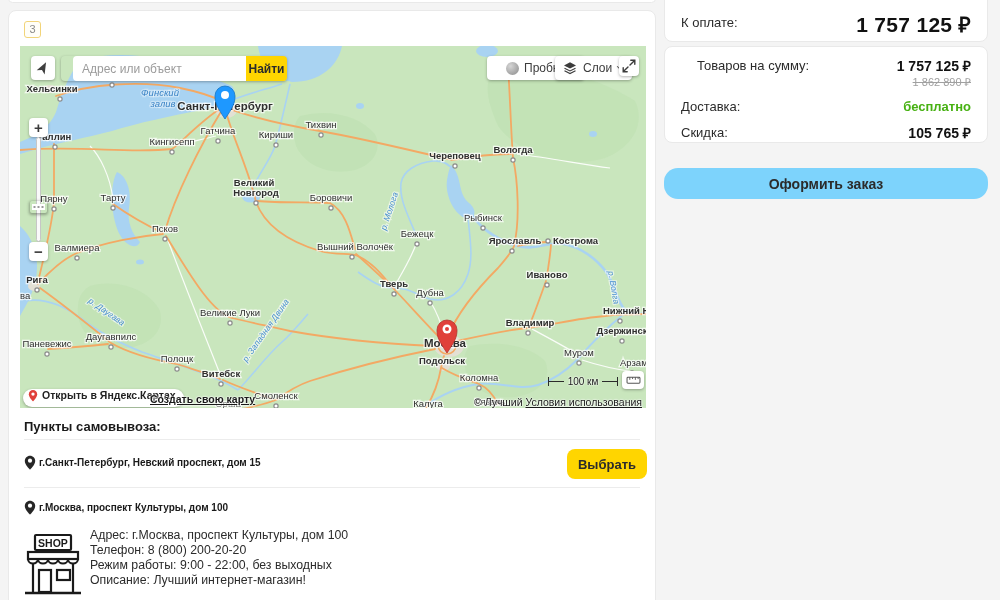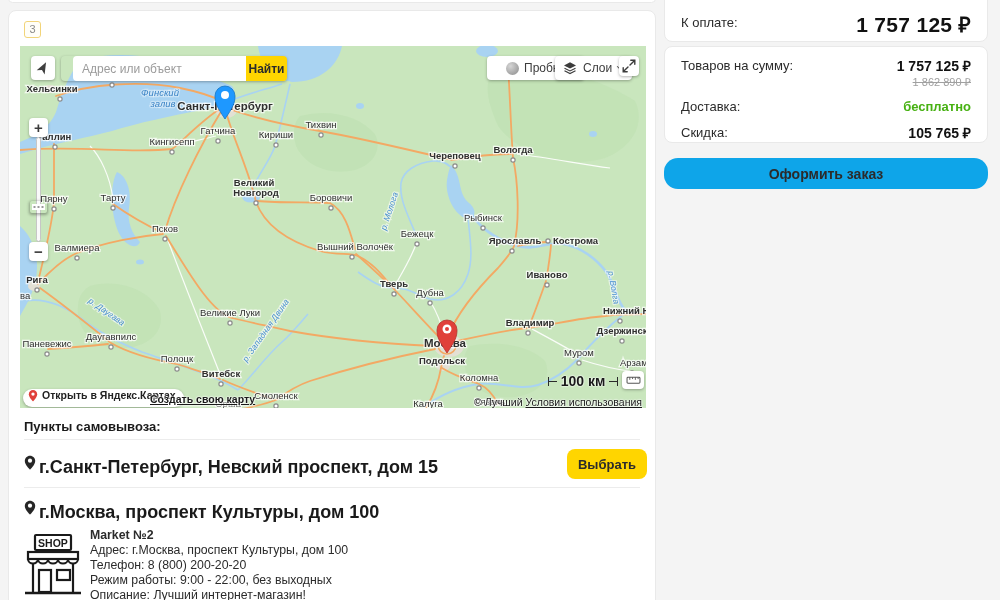--- a/index.html
+++ b/index.html
@@ -53,63 +53,63 @@
   .open-ymaps { position:absolute; left:3px; top:343px; height:18px; border:0; border-radius:9px;
                 background:#fff; box-shadow:0 1px 3px rgba(0,0,0,.3); display:flex; 
                 gap:4px; padding:0 8px 0 5px; font-size:10.5px; font-weight:600; color:#222;
                 cursor:pointer; font-family:"Liberation Sans",sans-serif; }
   .create-map { position:absolute; left:130px; top:347px; font-size:10.5px; font-weight:bold;
                 color:#1a1a1a; text-decoration:underline; cursor:pointer;
                 text-shadow:0 0 2px #fff,0 0 2px #fff,0 1px 2px #fff; }
   .scale { position:absolute; left:528px; top:331px; width:70px; height:9px; display:flex;
            align-items:center; border-left:1.5px solid #2b2b2b; border-right:1.5px solid #2b2b2b; }
   .scale i { flex:1; height:1.5px; background:#2b2b2b; }
-  .scale span { font-size:14px; font-weight:bold; color:#1a1a1a; padding:0 4px; line-height:9px;
+  .scale span { font-size:10px; font-weight:normal; color:#1a1a1a; padding:0 4px; line-height:9px;
                 text-shadow:0 0 2px #fff,0 0 2px #fff; }
   .ruler-btn { left:602px; top:325px; width:22px; height:18px; border-radius:4px; }
   .attribution { position:absolute; right:4px; top:350px; font-size:10.5px; color:#1a1a1a;
                  text-shadow:0 0 2px #fff,0 0 2px #fff,0 1px 2px #fff; }
   .attribution .terms { text-decoration:underline; cursor:pointer; }
 
   .ml { font-size:9.5px; fill:#2f2f2f; paint-order:stroke; stroke:#ffffff;
         stroke-width:2.4px; stroke-opacity:.75; font-family:"Liberation Sans",sans-serif; }
   .ml.bold { font-weight:bold; }
   .ml.big { font-size:11.5px; }
   .ml.water { fill:#3d85c6; font-style:italic; stroke-opacity:.4; }
   .ml.river { fill:#4a90d0; font-style:italic; font-size:8.5px; stroke-opacity:.55; }
   .mdot { fill:#fff; stroke:#8c8c8c; stroke-width:1.2; }
 
   
   .pickup-heading { position:absolute; left:15px; top:408px; font-size:13px; font-weight:bold; color:#1a1a1a; }
   .divider { position:absolute; left:15px; width:616px; height:1px; background:#ececec; }
   .d1 { top:428px; } .d2 { top:476px; }
   .pin-ic { position:absolute; width:12px; height:15px; }
-  .addr { position:absolute; font-size:18px; font-weight:bold; color:#1a1a1a; }
+  .addr { position:absolute; font-size:10px; font-weight:bold; color:#1a1a1a; }
   .choose-btn { position:absolute; left:558px; top:438px; width:80px; height:30px;
                 background:#ffd500; border:0; border-radius:8px; font-size:13px; font-weight:bold;
                 color:#2b2b2b; cursor:pointer; font-family:"Liberation Sans",sans-serif; }
   .shop-ic { position:absolute; left:16px; top:521px; }
   .shop-details { position:absolute; left:81px; top:517px; font-size:12.3px; color:#2b2b2b; line-height:15px; }
   .shop-details .shop-name { font-weight:bold; }
 
   
   .total-card { position:absolute; left:664px; top:-12px; width:324px; height:54px; }
   .total-card .lbl { position:absolute; left:16px; top:26px; font-size:13px; color:#2b2b2b; }
   .total-card .total-val { position:absolute; right:16px; top:21px; font-size:21px;
                            font-weight:bold; color:#111; letter-spacing:.3px; }
   .detail-card { position:absolute; left:664px; top:46px; width:324px; height:97px; }
   .detail-card .lbl { position:absolute; left:16px; font-size:13px; color:#2b2b2b; }
   .detail-card .val { position:absolute; right:16px; font-size:14px; font-weight:bold; color:#111; }
-  .items-lbl { top:11px; } .items-val { top:9px; }
+  .items-lbl { top:11px;margin-left:16px; } .items-val { top:9px; }
   .items-old { position:absolute; right:16px; top:27px; font-size:11px; color:#a0a0a0;
                text-decoration:line-through; }
   .delivery-lbl { top:52px; } .delivery-val { top:52px; font-size:13px !important; color:#47b112 !important; }
   .discount-lbl { top:78px; } .discount-val { top:76px; }
-  .checkout-btn { position:absolute; left:664px; top:158px; width:324px; height:31px;
-                  background:#0ea5e9; border:0; border-radius:14px; font-size:14px; font-weight:bold;
+  .checkout-btn { position:absolute; left:664px; top:168px; width:324px; height:31px;
+                  background:#7dd3fc; border:0; border-radius:14px; font-size:14px; font-weight:bold;
                   color:#2b2b2b; cursor:pointer; font-family:"Liberation Sans",sans-serif; }
 </style>
 </head>
 <body>
 
 <div class="page">
   <div class="top-strip"></div>
 
   <section class="card left-card">
     <span class="step-badge">3</span>
@@ -375,21 +375,20 @@
         <rect x="3" y="20" width="50" height="7"></rect>
         <path d="M3,27 a5,4.5 0 0 0 10,0 a5,4.5 0 0 0 10,0 a5,4.5 0 0 0 10,0 a5,4.5 0 0 0 10,0 a5,4.5 0 0 0 10,0" stroke-width="2"></path>
         <path d="M8,31 V60 M48,31 V60"></path>
         <rect x="14" y="38" width="12" height="22"></rect>
         <rect x="32" y="38" width="13" height="10"></rect>
         <path d="M0,61 H56" stroke-width="2.4"></path>
       </g>
       <text x="28" y="14.5" text-anchor="middle" font-size="10.5" font-weight="bold" fill="#1a1a1a" font-family="Liberation Sans, sans-serif">SHOP</text>
     </svg>
     <div class="shop-details">
-      <div class="shop-name">Market №2</div>
       <div>Адрес: г.Москва, проспект Культуры, дом 100</div>
       <div>Телефон: 8 (800) 200-20-20</div>
       <div>Режим работы: 9:00 - 22:00, без выходных</div>
       <div>Описание: Лучший интернет-магазин!</div>
     </div>
   </section>
 
   <div class="card total-card">
     <span class="lbl">К оплате:</span>
     <span class="total-val">1 757 125 ₽</span>

